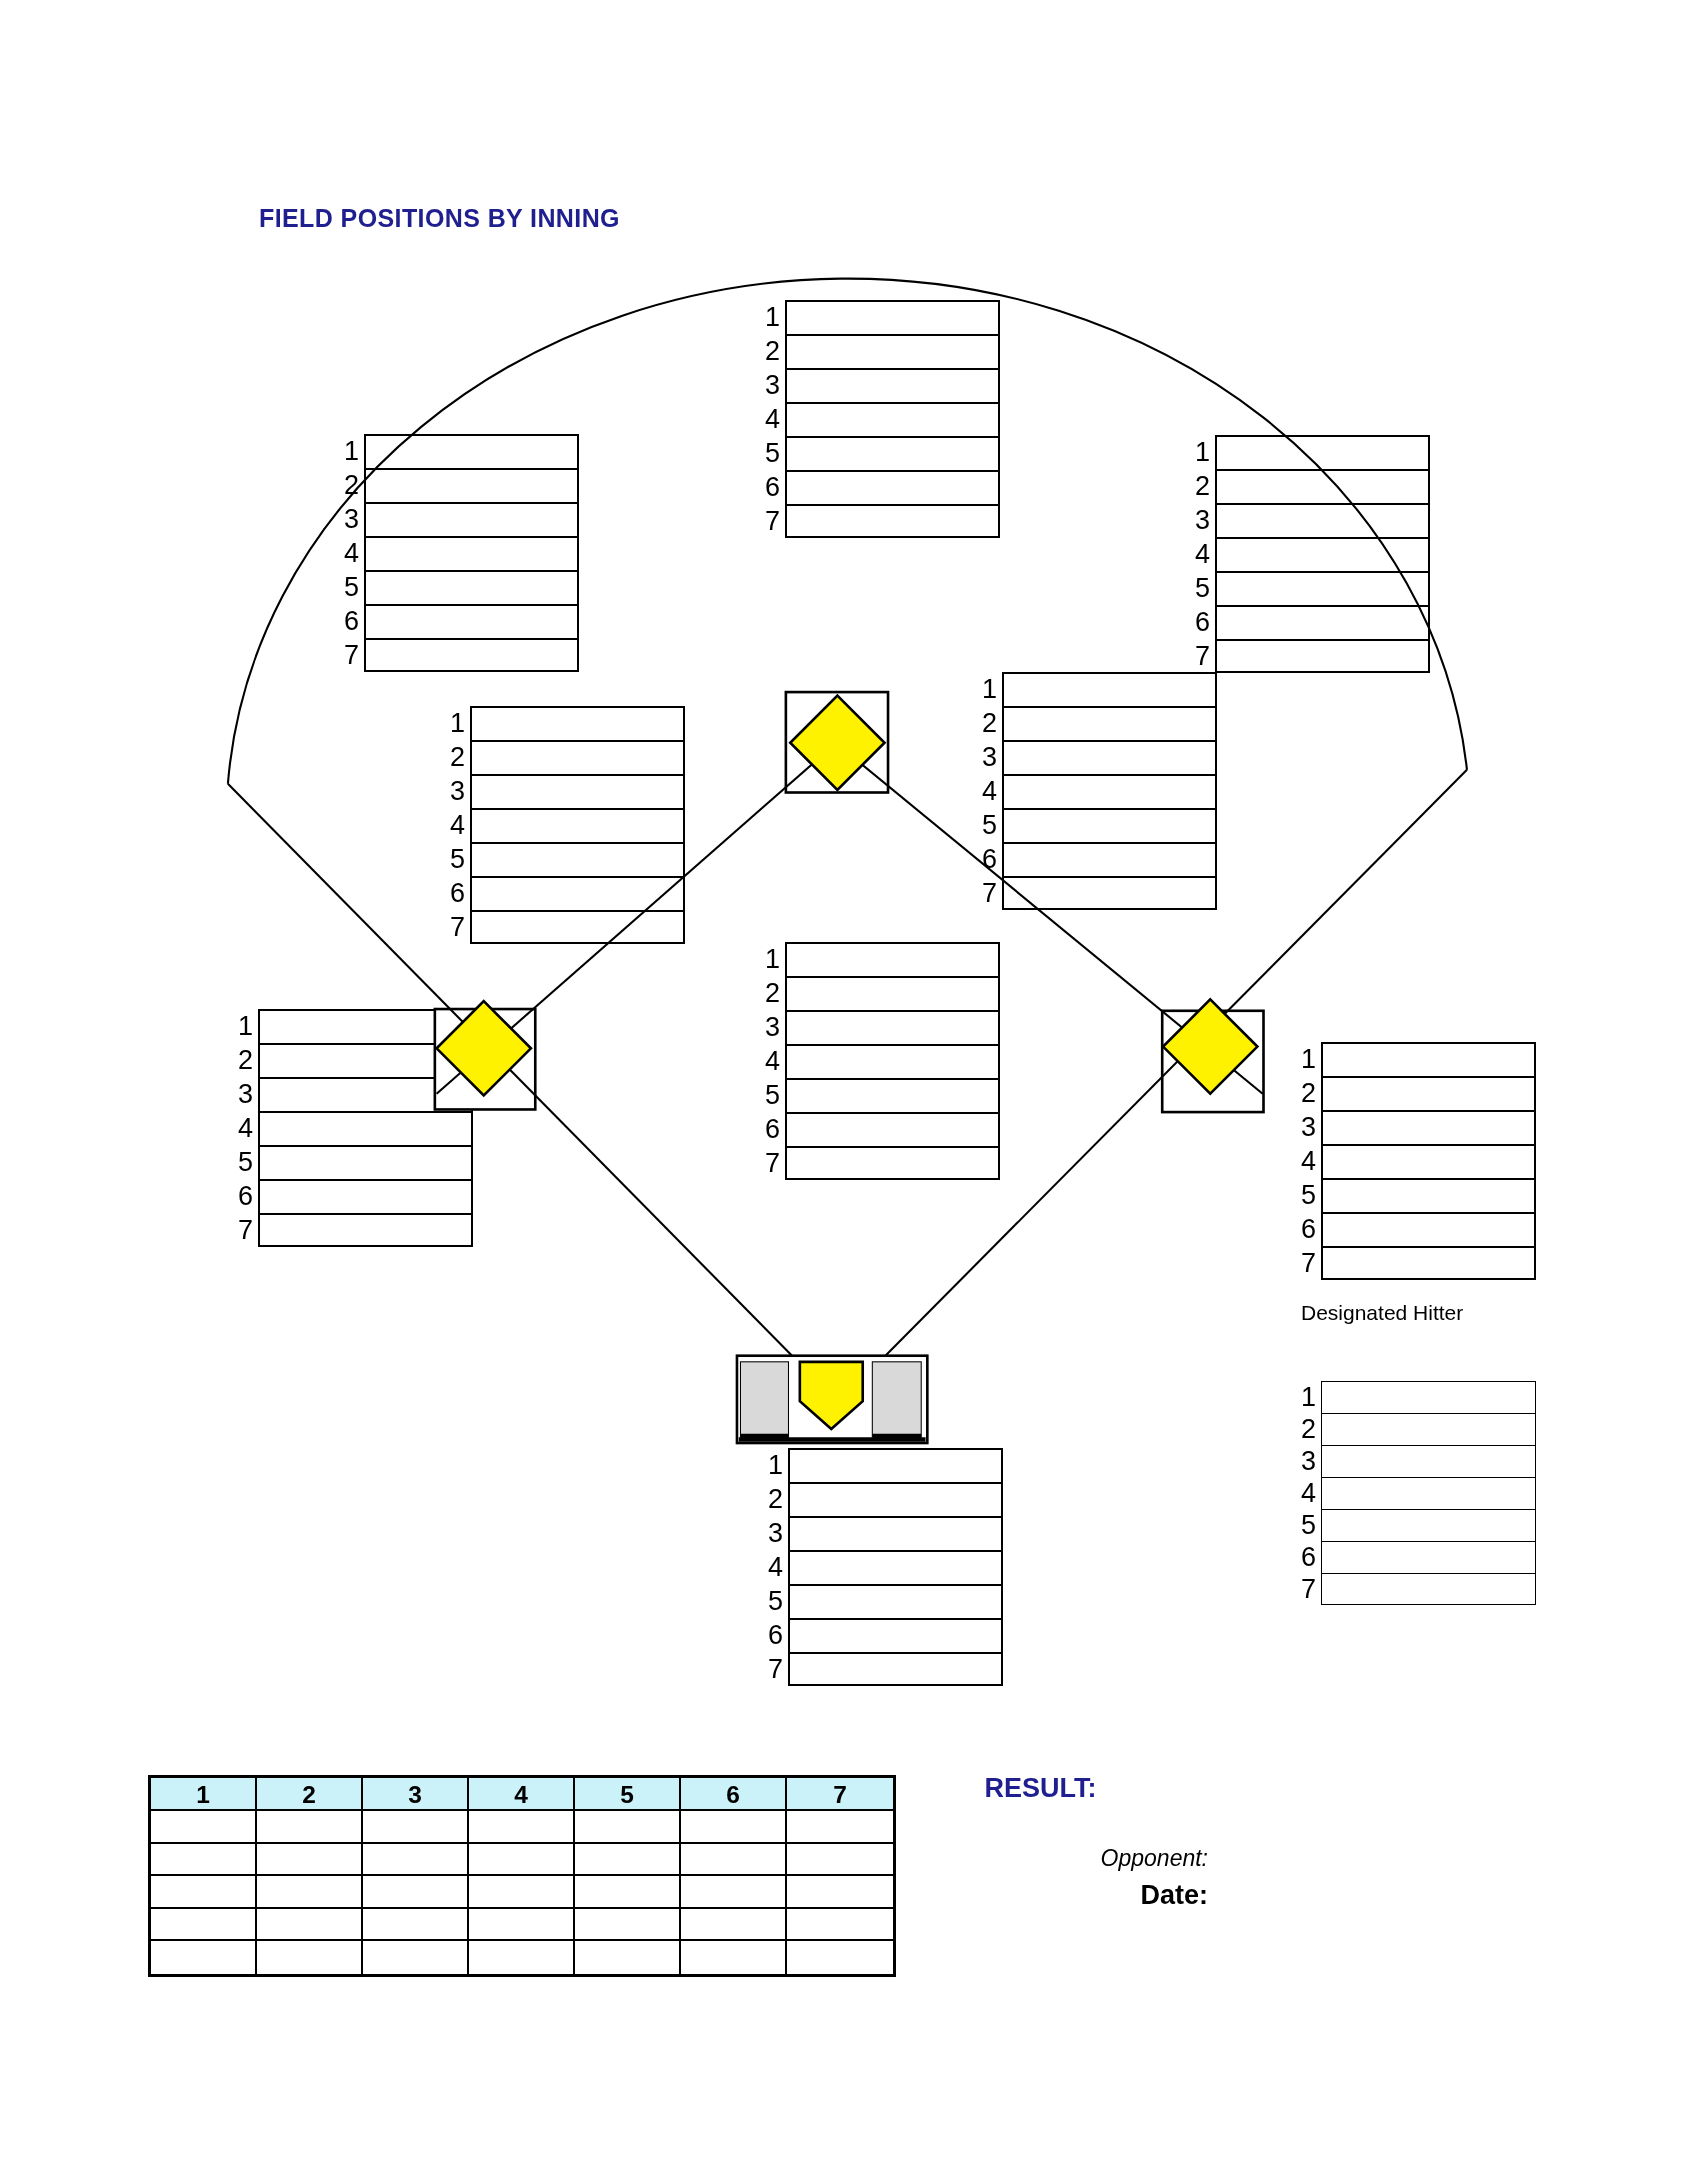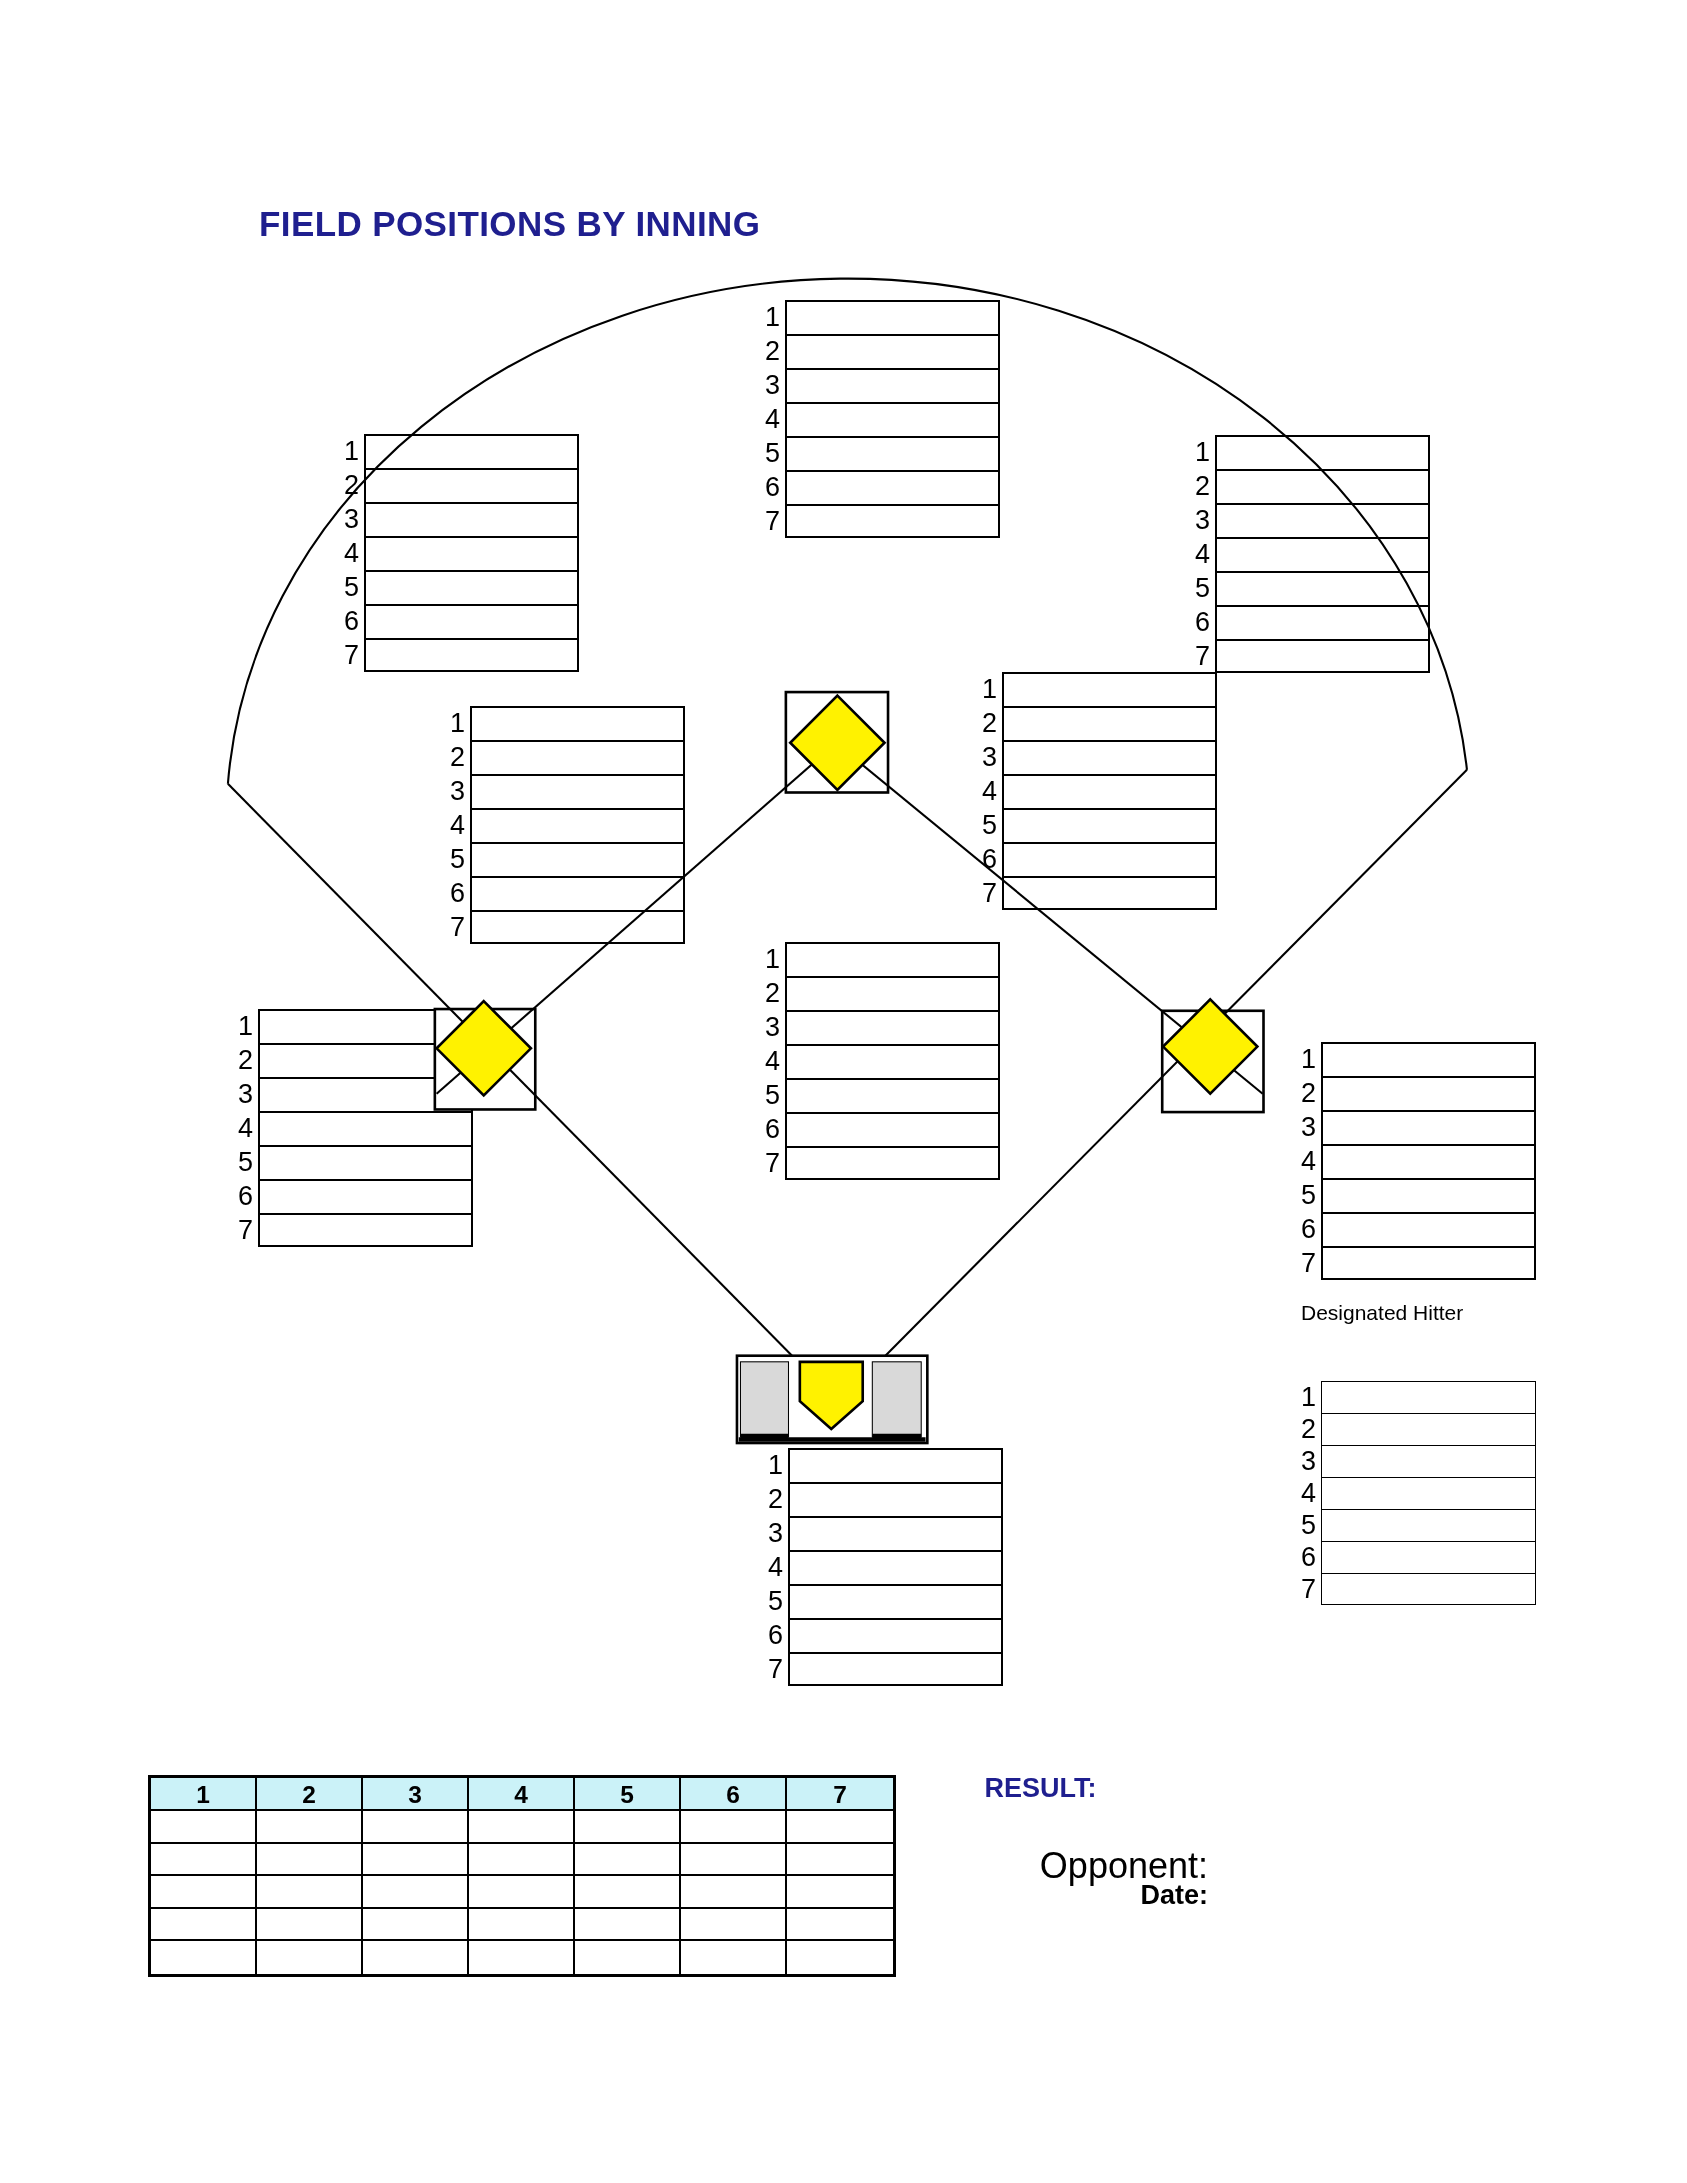--- a/index.html
+++ b/index.html
@@ -1,20 +1,20 @@
 <!DOCTYPE html>
 <html style="--accent-navy: #1F1F8F; --base-yellow: #FFF200; --bench-header-fill: #CBF2F8; --batter-box-gray: #D9D9D9; --bench-label-gray: #999999;font-size:14px"><head>
 <meta charset="utf-8">
 <style>
   html,body{margin:0;padding:0;background:#fff;}
   .page{position:relative;width:1687px;height:2184px;background:#fff;overflow:hidden;
         font-family:"Liberation Sans", sans-serif;color:#000;}
 
   
-  .title{position:absolute;left:259px;top:204px;font-size:35px;font-weight:bold;
+  .title{position:absolute;left:259px;top:204px;font-size:25px;font-weight:bold;
          color:var(--accent-navy,#1F1F8F);letter-spacing:0.4px;}
 
   
   .field-table{position:absolute;width:251px;z-index:1;}
   .frow{display:flex;height:34px;}
   .num{width:31px;padding-right:5.2px;text-align:right;font-size:27px;line-height:35px;}
   .cell{flex:1;background:#fff;border:2.6px solid #000;border-bottom:none;height:100%;box-sizing:border-box;}
   .field-table .frow:last-child .cell{border-bottom:2.6px solid #000;}
 
   .pos-lf{left:328px;top:434px;}
@@ -54,21 +54,21 @@
               grid-template-rows:33px repeat(5,1fr);z-index:1;background:#fff;}
   .bh{background:var(--bench-header-fill,#CBF2F8);border-right:2.6px solid #000;border-bottom:2.6px solid #000;
       font-weight:bold;font-size:24.5px;text-align:center;line-height:33px;}
   .bc{background:#fff;border-right:2.6px solid #000;border-bottom:2.6px solid #000;}
   .bench-grid > :nth-child(7n){border-right:none;}
   .bench-grid > :nth-last-child(-n+7){border-bottom:none;}
 
   
   .result-block{position:absolute;left:873px;top:1773px;width:335px;text-align:center;z-index:1;}
   .result-label{font-size:27px;font-weight:bold;color:var(--accent-navy,#1F1F8F);}
-  .opponent-label{position:absolute;top:72px;right:0;font-size:36px;color:#000;}
+  .opponent-label{position:absolute;top:72px;right:0;font-size:23px;color:#000;font-style:italic;}
   .date-label{position:absolute;top:107px;right:0;font-size:27px;color:#000;font-weight:bold;}
 </style>
 </head>
 <body>
 
 <div class="page">
 
   <div class="title">FIELD POSITIONS BY INNING</div>
 
   <div class="field-table pos-lf">

